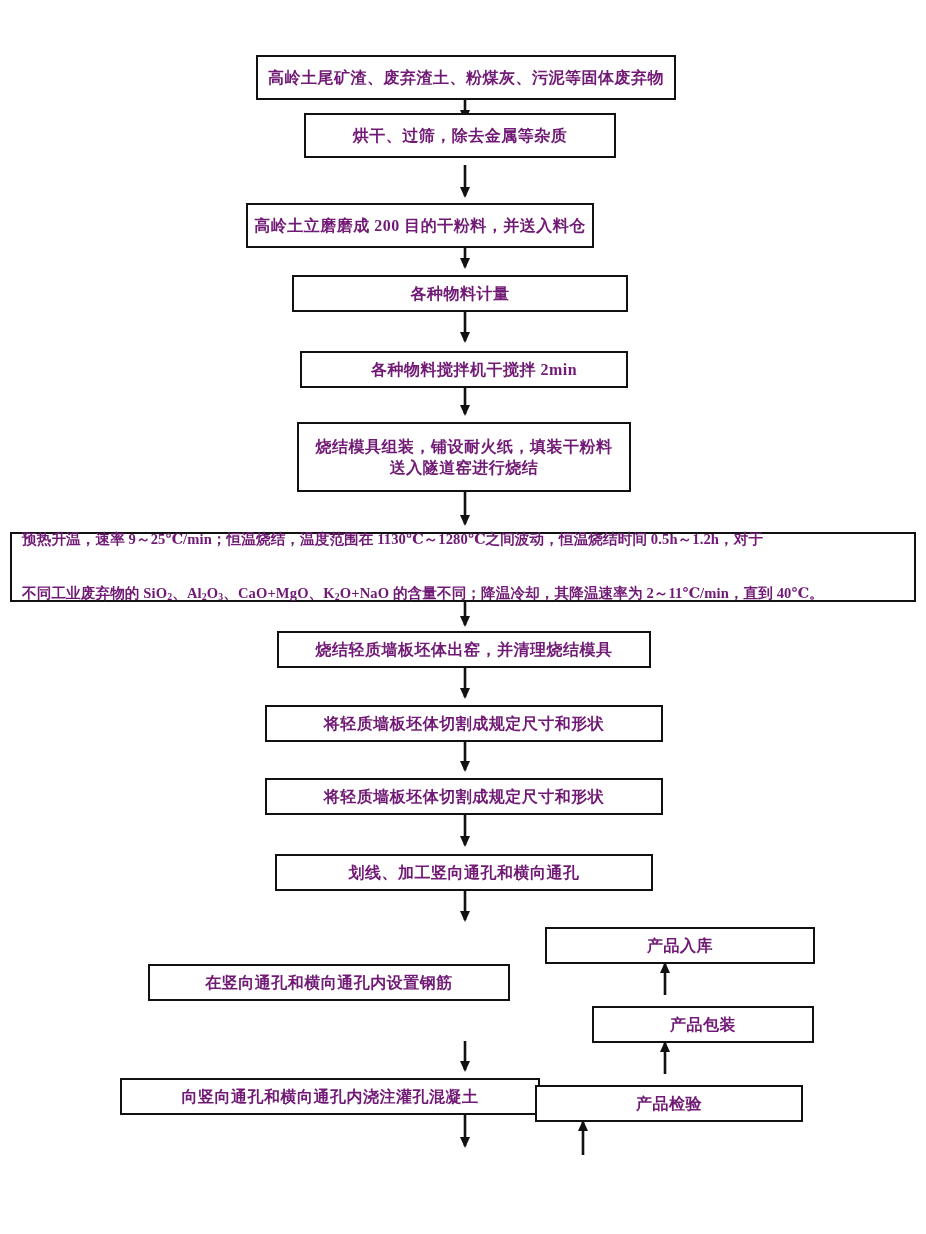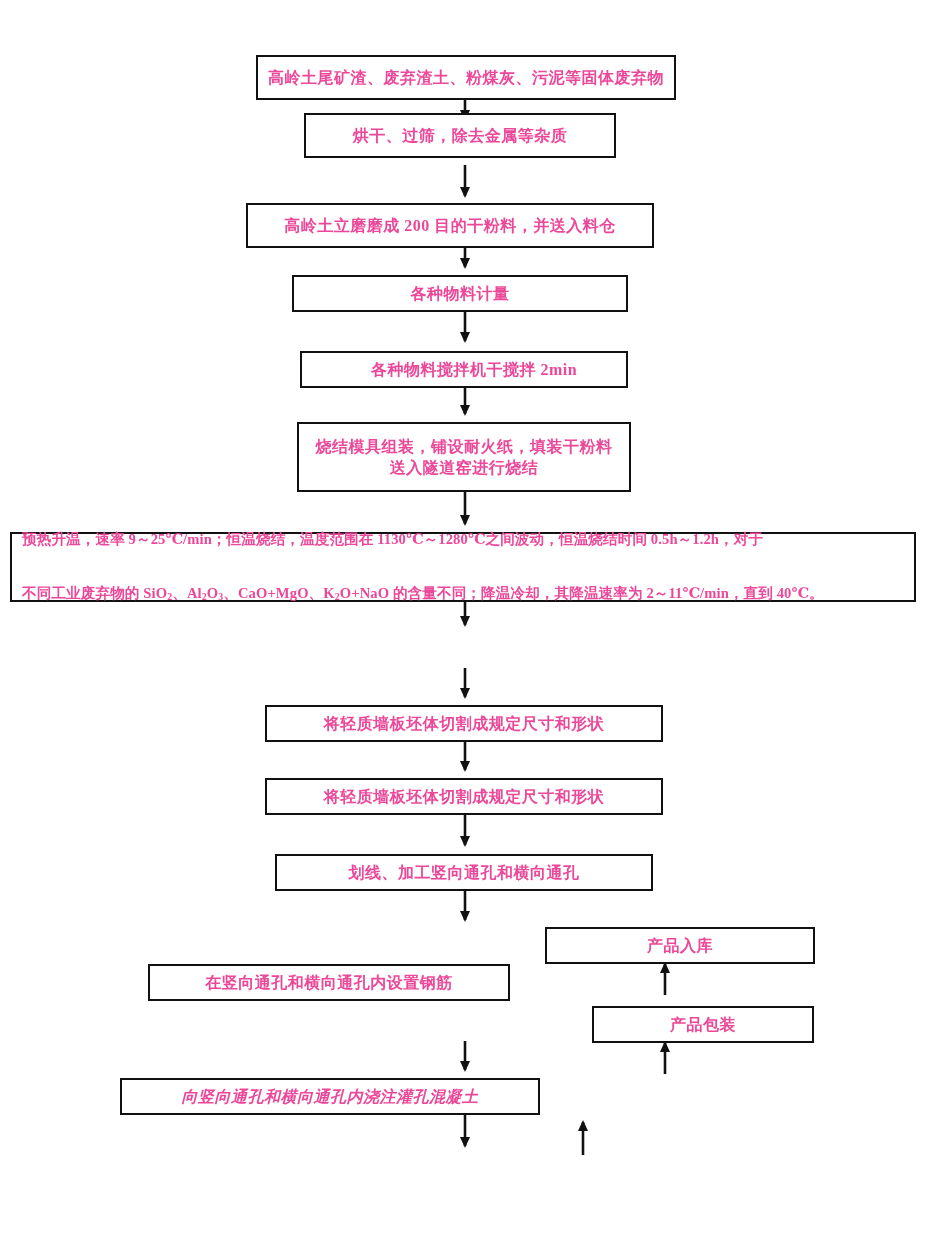--- a/index.html
+++ b/index.html
@@ -27,21 +27,21 @@
   .node {
     position: absolute;
     border: 2px solid #111111;
     background: #ffffff;
     display: flex;
     flex-direction: column;
     align-items: center;
     justify-content: center;
     text-align: center;
     font-weight: bold;
-    color: #ec4899;
+    color: #701a75;
     letter-spacing: 0.5px;
     z-index: 2;
   }
   .node .line {
     display: block;
     white-space: nowrap;
     line-height: 1.32;
   }
   .s16 { font-size: 16px; }
   
@@ -99,21 +99,21 @@
   </svg>
 
   <div class="node s16" id="node-raw-materials" style="left:256px; top:55px; width:420px; height:45px;">
     <span class="line">高岭土尾矿渣、废弃渣土、粉煤灰、污泥等固体废弃物</span>
   </div>
 
   <div class="node s16" id="node-dry-screen" style="left:304px; top:113px; width:312px; height:45px;">
     <span class="line">烘干、过筛，除去金属等杂质</span>
   </div>
 
-  <div class="node s16" id="node-vertical-mill" style="left:246px; top:203px; width:408px; height:45px;">
+  <div class="node s16" id="node-vertical-mill" style="left:246px; top:203px; width:348px; height:45px;">
     <span class="line">高岭土立磨磨成 200 目的干粉料，并送入料仓</span>
   </div>
 
   <div class="node s16" id="node-material-metering" style="left:292px; top:275px; width:336px; height:37px;">
     <span class="line">各种物料计量</span>
   </div>
 
   <div class="node s16" id="node-dry-mixing" style="left:300px; top:351px; width:328px; height:37px;padding-left:20px;">
     <span class="line">各种物料搅拌机干搅拌 2min</span>
   </div>
@@ -121,43 +121,49 @@
   <div class="node s16" id="node-mold-assembly" style="left:297px; top:422px; width:334px; height:70px;">
     <span class="line">烧结模具组装，铺设耐火纸，填装干粉料</span>
     <span class="line">送入隧道窑进行烧结</span>
   </div>
 
   <div class="node" id="node-sinter-params" style="left:10px; top:532px; width:906px; height:70px;gap:32px;">
     <span class="line">预热升温，速率 9～25℃/min；恒温烧结，温度范围在 1130℃～1280℃之间波动，恒温烧结时间 0.5h～1.2h，对于</span>
     <span class="line"><span>不同工业废弃物的 SiO</span><sub>2</sub><span>、Al</span><sub>2</sub><span>O</span><sub>3</sub><span>、CaO+MgO、K</span><sub>2</sub><span>O+NaO 的含量不同；降温冷却，其降温速率为 2～11℃/min，直到 40℃。</span></span>
   </div>
 
+  <div class="node s16" id="node-kiln-unload" style="left:277px; top:631px; width:374px; height:37px;">
+    <span class="line">烧结轻质墙板坯体出窑，并清理烧结模具</span>
+  </div>
 
   <div class="node s16" id="node-cut-shape-1" style="left:265px; top:705px; width:398px; height:37px;">
     <span class="line">将轻质墙板坯体切割成规定尺寸和形状</span>
   </div>
 
   <div class="node s16" id="node-cut-shape-2" style="left:265px; top:778px; width:398px; height:37px;">
     <span class="line">将轻质墙板坯体切割成规定尺寸和形状</span>
   </div>
 
   <div class="node s16" id="node-drill-holes" style="left:275px; top:854px; width:378px; height:37px;">
     <span class="line">划线、加工竖向通孔和横向通孔</span>
   </div>
 
   <div class="node s16" id="node-place-rebar" style="left:148px; top:964px; width:362px; height:37px;">
     <span class="line">在竖向通孔和横向通孔内设置钢筋</span>
   </div>
 
 
-  <div class="node s16" id="node-pour-concrete" style="left:120px; top:1078px; width:420px; height:37px;font-style:italic;">
+  <div class="node s16" id="node-pour-concrete" style="left:120px; top:1078px; width:420px; height:37px;">
     <span class="line">向竖向通孔和横向通孔内浇注灌孔混凝土</span>
   </div>
 
 
+  <div class="node s16" id="node-product-inspection" style="left:535px; top:1085px; width:268px; height:37px;">
+    <span class="line">产品检验</span>
+  </div>
 
   <div class="node s16" id="node-product-packaging" style="left:592px; top:1006px; width:222px; height:37px;">
     <span class="line">产品包装</span>
   </div>
 
   <div class="node s16" id="node-product-warehouse" style="left:545px; top:927px; width:270px; height:37px;justify-content:center;">
     <span class="line">产品入库</span>
   </div>
 
 </div>

